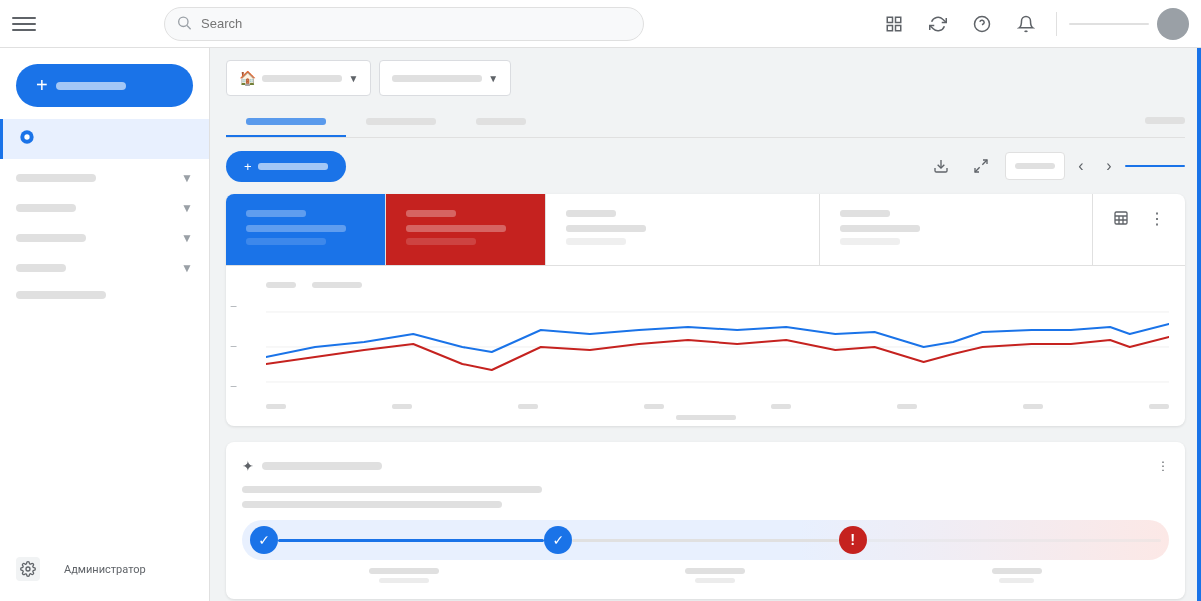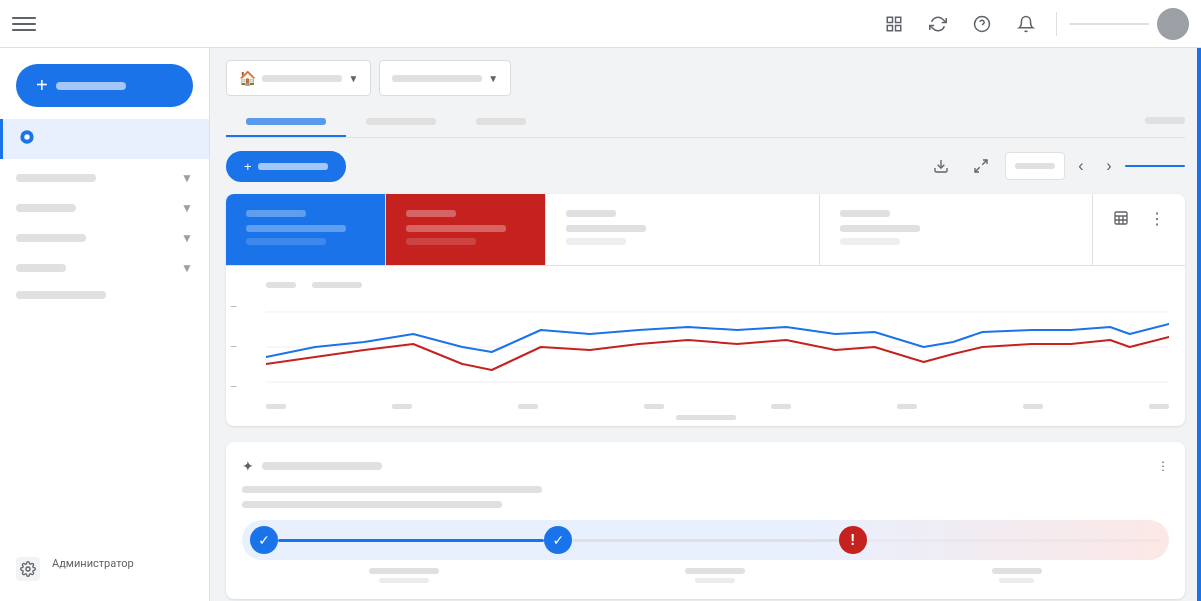--- a/index.html
+++ b/index.html
@@ -92,20 +92,29 @@
 <body>
 
 <div class="app-container">
 
   <div class="top-bar">
     <div class="hamburger">
       <span></span>
         <span></span>
         <span></span>
     </div>
+    <div class="search-bar">
+      <span class="search-icon-wrap">
+        <svg width="16" height="16" viewBox="0 0 24 24" fill="none" stroke="currentColor" stroke-width="2">
+          <circle cx="11" cy="11" r="7"></circle>
+            <line x1="16.5" y1="16.5" x2="22" y2="22"></line>
+        </svg>
+      </span>
+      <input type="text" placeholder="Search" style="">
+    </div>
     <div class="top-bar-actions">
       <button class="top-bar-btn">
         <svg width="18" height="18" viewBox="0 0 24 24" fill="none" stroke="currentColor" stroke-width="2">
           <rect x="3" y="3" width="7" height="7"></rect>
             <rect x="14" y="3" width="7" height="7"></rect>
           <rect x="3" y="14" width="7" height="7"></rect>
             <rect x="14" y="14" width="7" height="7"></rect>
         </svg>
       </button>
       <button class="top-bar-btn">
@@ -176,21 +185,21 @@
           </div>
           <span class="chevron">▼</span>
         </div>
         <div class="sidebar-item">
           <div class="sidebar-item-left">
             <div class="sidebar-item-bar w90"></div>
           </div>
         </div>
       </div>
 
-      <div style="margin-top: auto; padding: 12px 16px; display: flex; align-items: flex-start; gap: 12px;">
+      <div style="margin-top: auto; padding: 12px 16px; display: flex; align-items: center; gap: 24px;">
         <div style="width:24px; height:24px; background:#f1f3f4; border-radius:4px; display:flex; align-items:center; justify-content:center;">
           <svg width="16" height="16" viewBox="0 0 24 24" fill="none" stroke="#5f6368" stroke-width="2">
             <circle cx="12" cy="12" r="3"></circle>
             <path d="M19.4 15a1.65 1.65 0 0 0 .33 1.82l.06.06a2 2 0 0 1-2.83 2.83l-.06-.06a1.65 1.65 0 0 0-1.82-.33 1.65 1.65 0 0 0-1 1.51V21a2 2 0 0 1-4 0v-.09A1.65 1.65 0 0 0 9 19.4a1.65 1.65 0 0 0-1.82.33l-.06.06a2 2 0 0 1-2.83-2.83l.06-.06A1.65 1.65 0 0 0 4.68 15a1.65 1.65 0 0 0-1.51-1H3a2 2 0 0 1 0-4h.09A1.65 1.65 0 0 0 4.6 9a1.65 1.65 0 0 0-.33-1.82l-.06-.06a2 2 0 0 1 2.83-2.83l.06.06A1.65 1.65 0 0 0 9 4.68a1.65 1.65 0 0 0 1-1.51V3a2 2 0 0 1 4 0v.09a1.65 1.65 0 0 0 1 1.51 1.65 1.65 0 0 0 1.82-.33l.06-.06a2 2 0 0 1 2.83 2.83l-.06.06A1.65 1.65 0 0 0 19.4 9a1.65 1.65 0 0 0 1.51 1H21a2 2 0 0 1 0 4h-.09a1.65 1.65 0 0 0-1.51 1z"></path>
           </svg>
         </div>
         <span style="font-size:11px; color:#5f6368;">Администратор</span>
       </div>
     </div>
 

